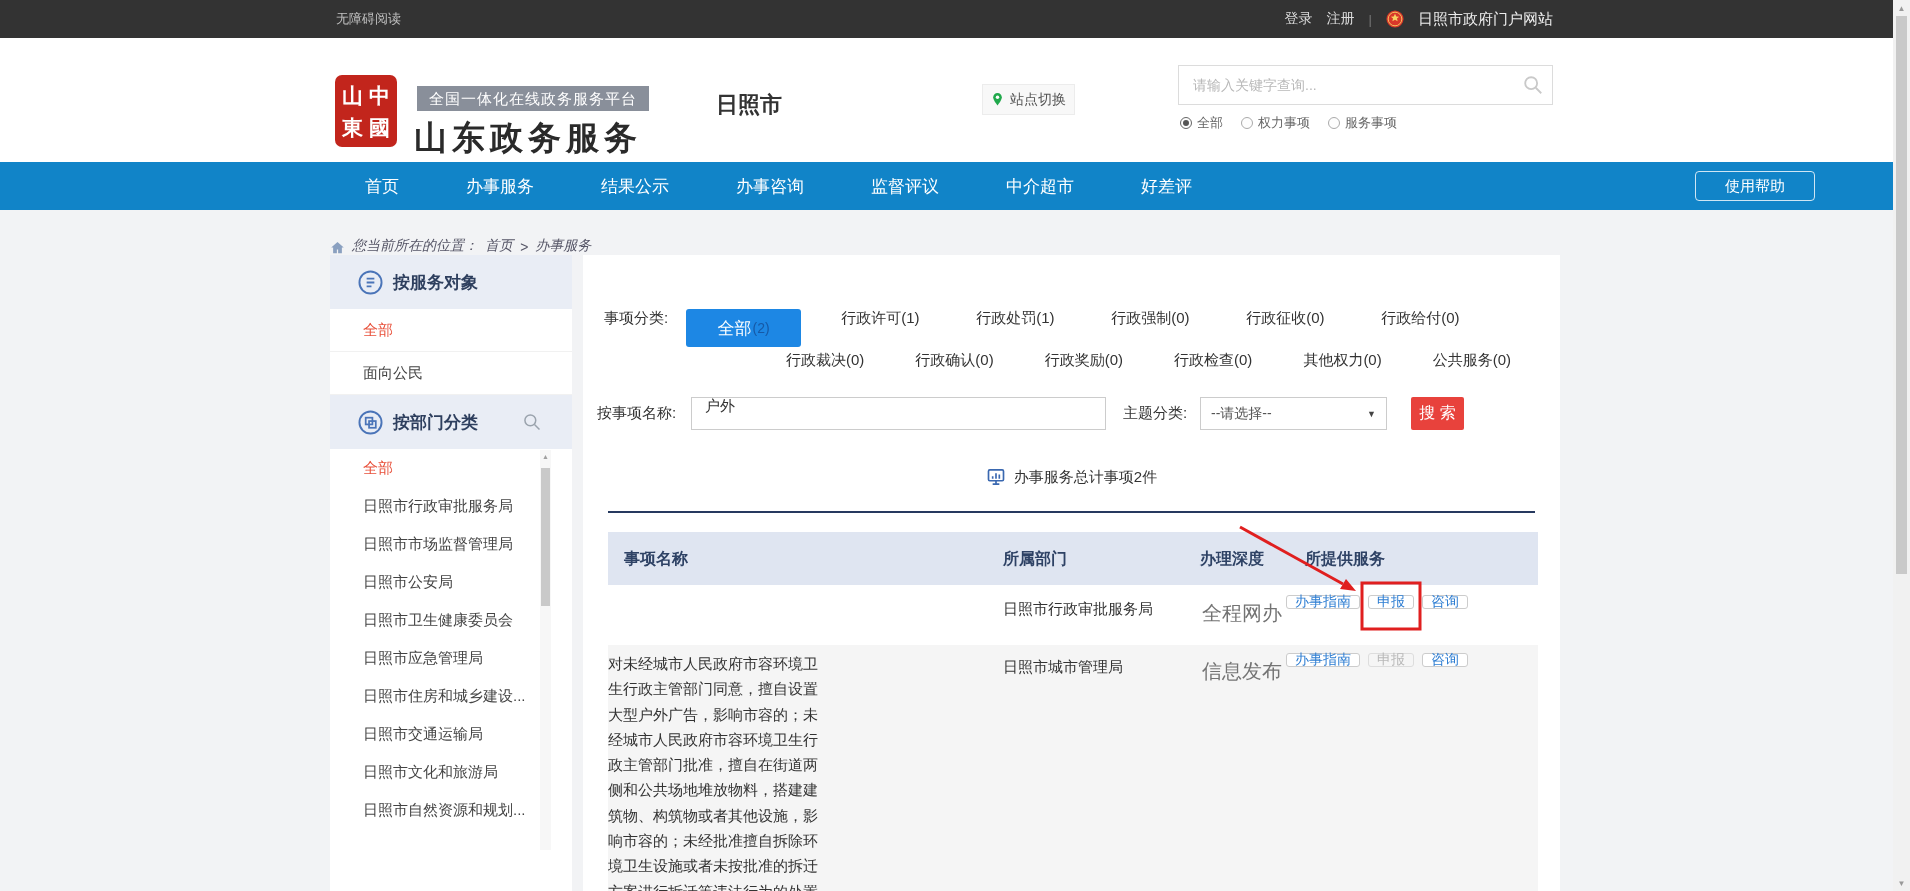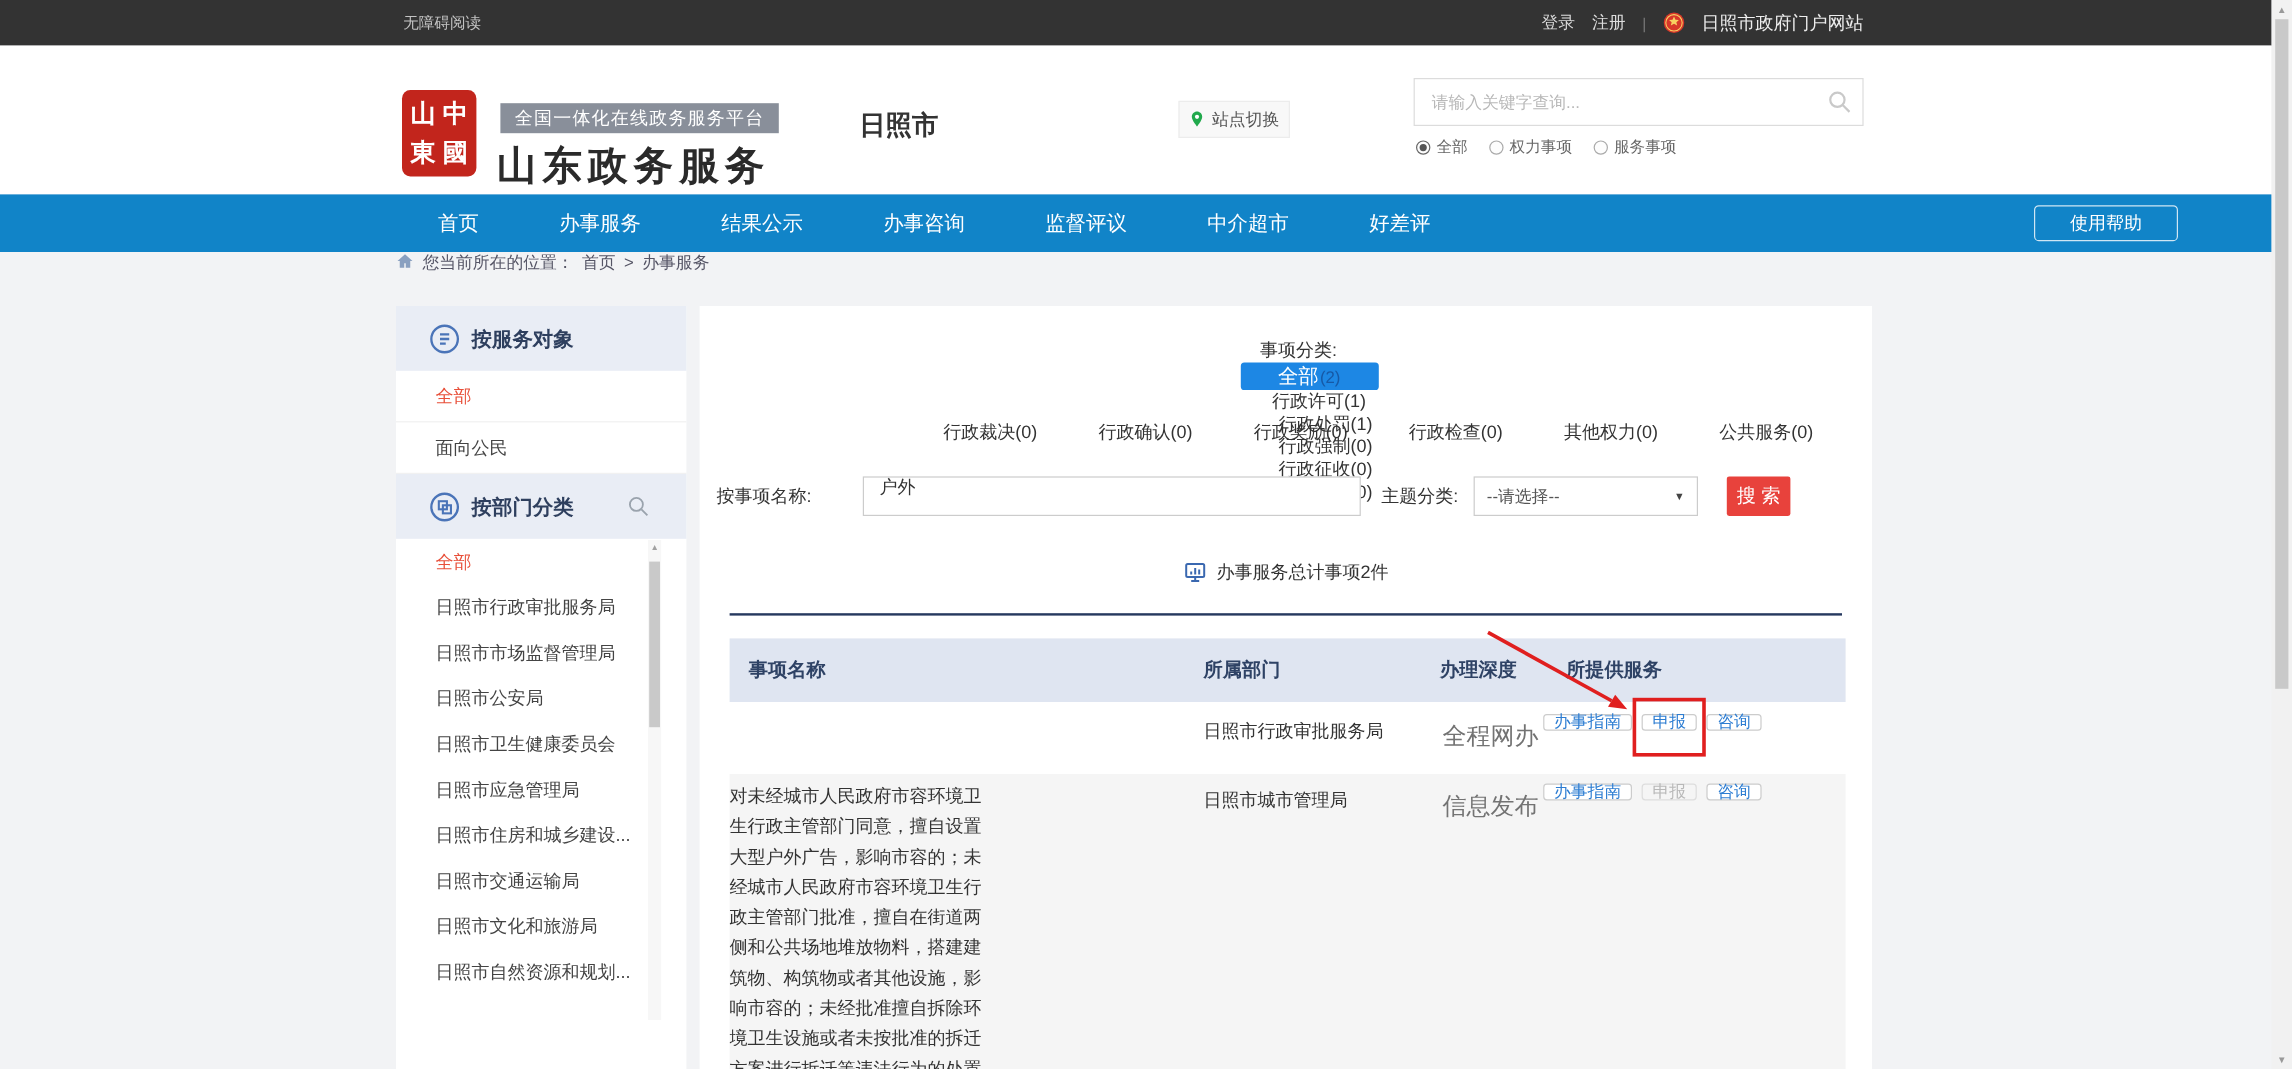--- a/index.html
+++ b/index.html
@@ -33,51 +33,51 @@
   .radio.sel{border-color:#666;}
   .radio.sel::after{content:"";position:absolute;left:2px;top:2px;width:6px;height:6px;border-radius:50%;background:#555;}
 
   
   .nav{position:absolute;left:0;top:162px;width:1893px;height:48px;background:var(--nav-blue,#1184c8);}
   .nav ul{position:absolute;left:365px;top:0;height:48px;margin:0;padding:0;list-style:none;display:flex;align-items:center;gap:67px;}
   .nav li{font-size:17px;color:#fff;cursor:pointer;white-space:nowrap;}
   .help-btn{position:absolute;left:1695px;top:9px;width:120px;height:30px;border:1px solid rgba(255,255,255,.8);border-radius:4px;color:#fff;font-size:15px;display:flex;align-items:center;justify-content:center;cursor:pointer;box-sizing:border-box;}
 
   
-  .crumb{position:absolute;left:330px;top:210px;height:45px;display:flex;align-items:flex-start;gap:7px;font-size:14px;color:#556;}
+  .crumb{position:absolute;left:330px;top:210px;height:45px;display:flex;align-items:flex-end;gap:7px;font-size:14px;color:#556;font-style:italic;}
   .crumb .lnk{cursor:pointer;}
 
   
   .sidebar{position:absolute;left:330px;top:255px;width:242px;height:636px;background:#fff;}
   .s-band{height:54px;background:var(--band-bg,#e9edf5);display:flex;align-items:center;padding-left:28px;gap:10px;box-sizing:border-box;}
   .s-band .s-title{font-size:17px;font-weight:bold;color:#2e3f5e;}
   .s-band .band-mag{margin-left:auto;margin-right:30px;cursor:pointer;display:flex;}
   .s-item{height:42px;display:flex;align-items:center;padding-left:33px;border-bottom:1px solid #f1f1f1;font-size:15px;color:#444;cursor:pointer;}
   .red{color:var(--sidebar-red,#e8503a) !important;}
   .dept-wrap{position:relative;height:402px;}
   .dept-item{height:38px;display:flex;align-items:center;padding-left:33px;font-size:15px;color:#444;cursor:pointer;white-space:nowrap;}
   .dept-scroll{position:absolute;left:210px;top:1px;width:11px;height:400px;background:#f7f7f7;}
   .dept-scroll .sc-up{height:12px;display:flex;align-items:center;justify-content:center;font-size:7px;color:#a0a0a0;cursor:pointer;}
   .dept-scroll .sc-thumb{position:absolute;left:1px;top:18px;width:9px;height:138px;background:#c9c9c9;cursor:pointer;}
 
   
   .main{position:absolute;left:583px;top:255px;width:977px;height:636px;background:#fff;overflow:hidden;}
-  .f-row1{position:absolute;left:0;top:28px;width:100%;height:38px;display:flex;align-items:center;padding-left:21px;box-sizing:border-box;flex-direction:column;}
+  .f-row1{position:absolute;left:0;top:54px;width:100%;height:38px;display:flex;padding-left:21px;box-sizing:border-box;}
   .f-label{font-size:15px;color:#333;}
   .f-active{margin-left:18px;width:115px;height:38px;border-radius:3px;background:var(--active-blue,#1d87e4);color:#fff;font-size:17px;display:flex;align-items:center;justify-content:center;cursor:pointer;}
   .f-active .cnt{font-size:14px;color:#1659a6;margin-left:1px;}
   .f-item{width:84px;font-size:15px;color:#333;cursor:pointer;white-space:nowrap;}
   .f-row1 .f-item{margin-left:51px;}
   .f-row1 .f-item.first{margin-left:40px;}
   .f-row2{position:absolute;left:0;top:90px;width:100%;height:30px;display:flex;align-items:center;padding-left:203px;box-sizing:border-box;}
   .f-row2 .f-item{margin-right:51px;}
 
   .search-row{position:absolute;left:0;top:142px;width:100%;height:33px;display:flex;align-items:center;}
   .sr-label{margin-left:14px;width:94px;font-size:15px;color:#333;}
-  .sr-input{width:415px;height:33px;border:1px solid #ccc;box-sizing:border-box;padding:0 10px 15px 13px;font-size:15px;color:#333;outline:none;font-family:inherit;margin-left:28px;}
+  .sr-input{width:415px;height:33px;border:1px solid #ccc;box-sizing:border-box;padding:0 10px 15px 13px;font-size:15px;color:#333;outline:none;font-family:inherit;}
   .sr-topic{margin-left:17px;width:77px;font-size:15px;color:#333;}
   .sr-select{width:187px;height:33px;border:1px solid #ccc;box-sizing:border-box;display:flex;align-items:center;justify-content:space-between;padding:0 10px;cursor:pointer;background:#fff;}
   .sr-select .sel-txt{font-size:14px;color:#555;}
   .sr-select .caret{font-size:9px;color:#444;}
   .sr-btn{margin-left:24px;width:53px;height:33px;background:var(--red-button,#e8423c);color:#fff;font-size:16px;border-radius:2px;display:flex;align-items:center;justify-content:center;cursor:pointer;}
 
   .stats{position:absolute;left:0;top:212px;width:100%;display:flex;align-items:center;justify-content:center;gap:8px;}
   .stats .st-txt{font-size:15px;color:#333;}
   .divider{position:absolute;left:25px;top:256px;width:927px;height:2px;background:#26395f;}
 

